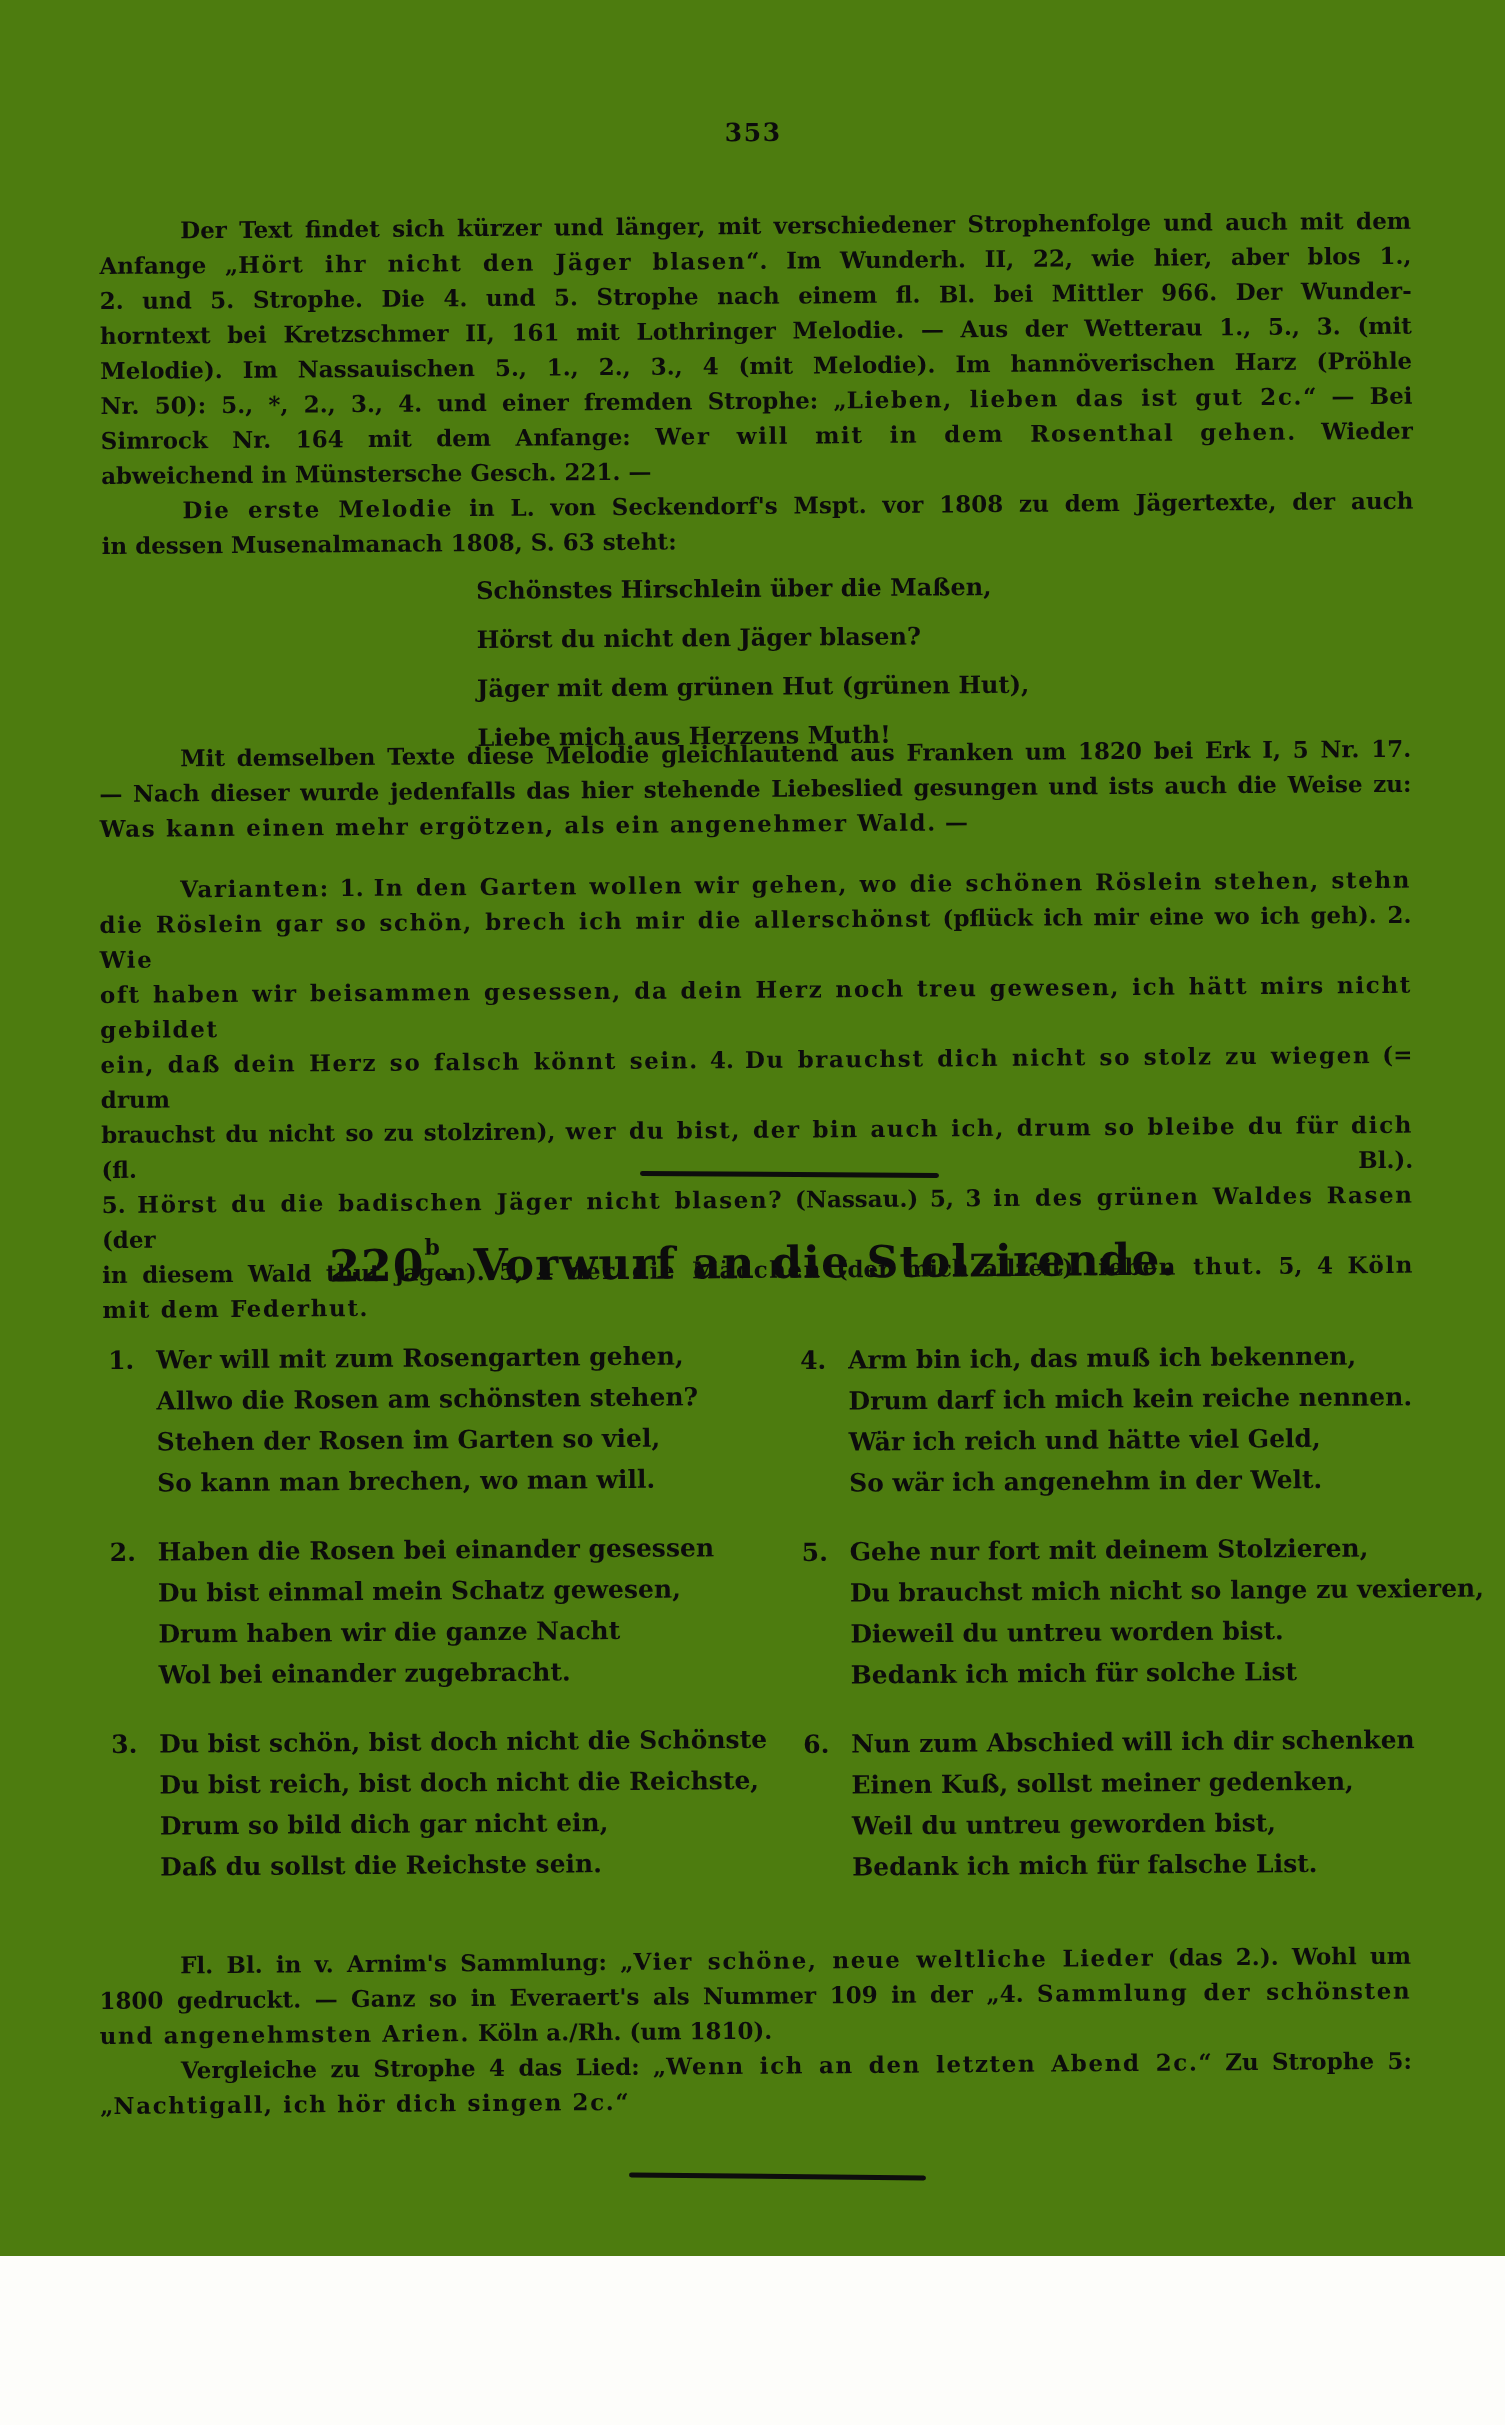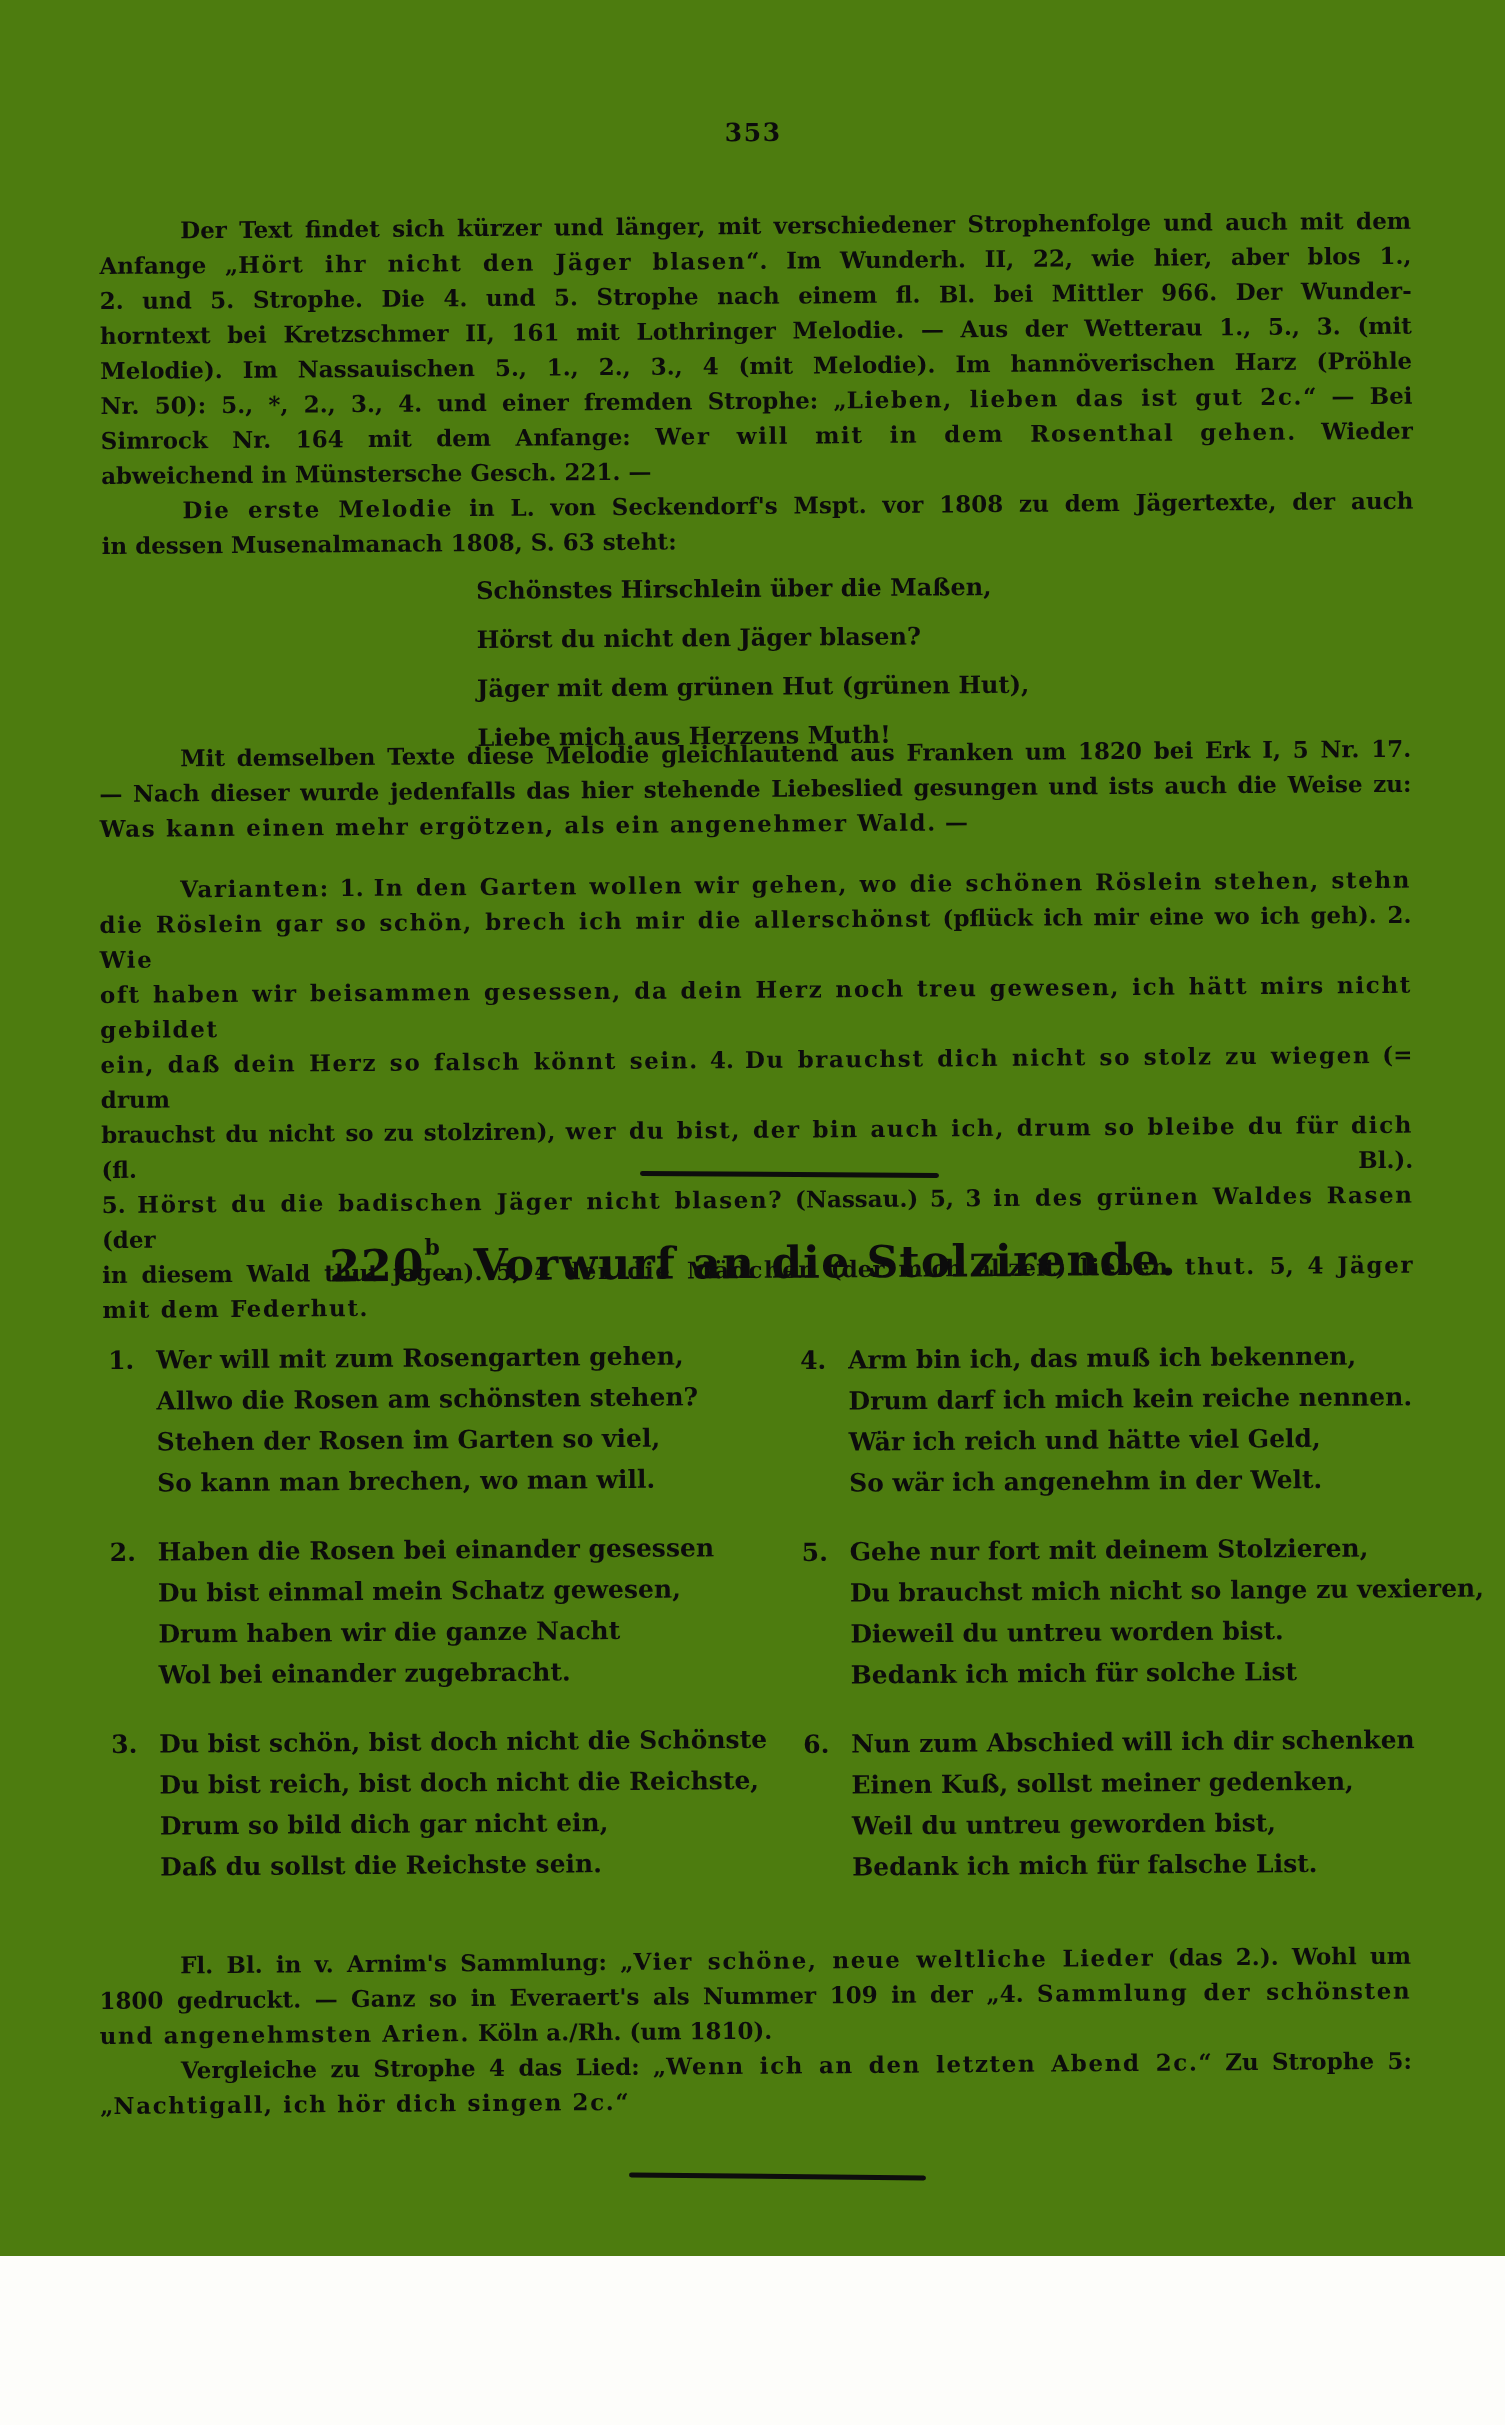--- a/index.html
+++ b/index.html
@@ -84,21 +84,21 @@
       <div class="tline"><span class="gsp">Was kann einen mehr ergötzen, als ein angenehmer Wald.</span> —</div>
     </div>
 
   <div class="block tilt" id="variants">
       <div class="tline just ind"><span class="gsp">Varianten:</span> 1. <span class="gsp">In den Garten wollen wir gehen, wo die schönen Röslein stehen, stehn</span></div>
       <div class="tline just"><span class="gsp">die Röslein gar so schön, brech ich mir die allerschönst</span> (pflück ich mir eine wo ich geh). 2. <span class="gsp">Wie</span></div>
       <div class="tline just"><span class="gsp">oft haben wir beisammen gesessen, da dein Herz noch treu gewesen, ich hätt mirs nicht gebildet</span></div>
       <div class="tline just"><span class="gsp">ein, daß dein Herz so falsch könnt sein.</span> 4. <span class="gsp">Du brauchst dich nicht so stolz zu wiegen</span> (= drum</div>
       <div class="tline just">brauchst du nicht so zu stolziren), <span class="gsp">wer du bist, der bin auch ich, drum so bleibe du für dich</span> (fl. Bl.).</div>
       <div class="tline just">5. <span class="gsp">Hörst du die badischen Jäger nicht blasen?</span> (Nassau.) 5, 3 <span class="gsp">in des grünen Waldes Rasen</span> (der</div>
-      <div class="tline just">in diesem Wald thut jagen). 5, 4 <span class="gsp">der die Mädchen</span> (der mich allzeit) <span class="gsp">lieben thut.</span> 5, 4 <span class="gsp">Jäger</span></div>
+      <div class="tline just">in diesem Wald thut jagen). 5, 4 <span class="gsp">der die Mädchen</span> (der mich allzeit) <span class="gsp">lieben thut.</span> 5, 4 <span class="gsp">Köln</span></div>
       <div class="tline"><span class="gsp">mit dem Federhut.</span></div>
     </div>
 
   <div class="rule" id="rule1"></div>
 
   <div class="heading tilt"><span>220</span><sup>b</sup><span>.</span><span class="t">Vorwurf an die Stolzirende.</span></div>
 
   <div class="col tilt" id="colL">
     <div class="verse">
       <span class="vnum">1.</span>

